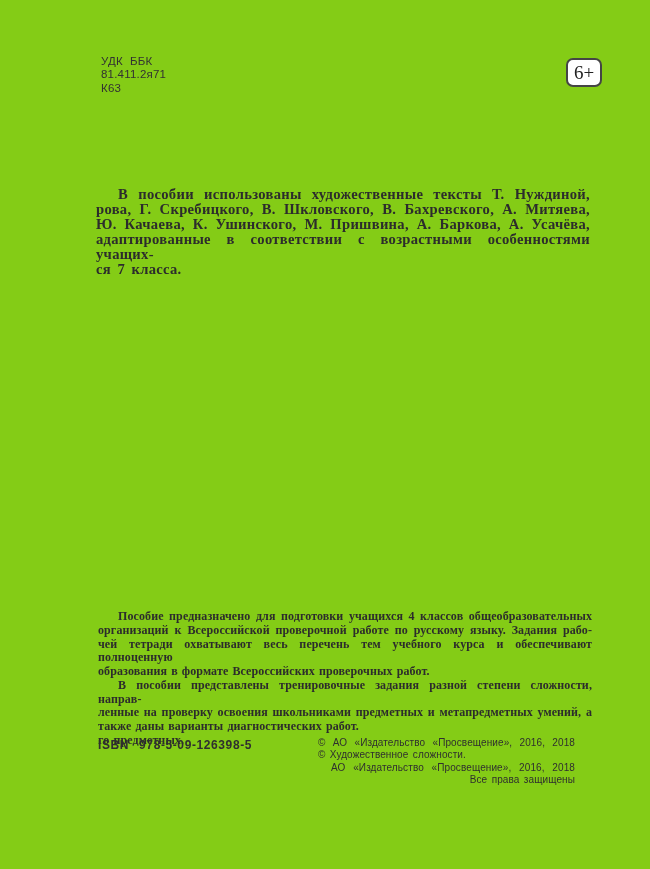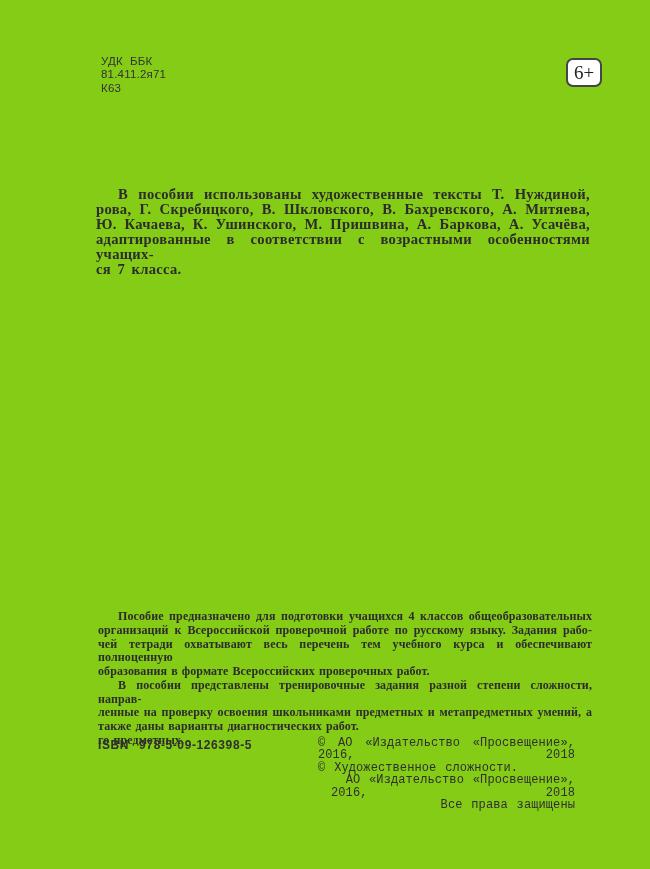--- a/index.html
+++ b/index.html
@@ -97,22 +97,22 @@
     letter-spacing: 0.6px;
     color: #2f2f2f;
     white-space: nowrap;
   }
   #isbn .isbn-value { margin-left: 10px; margin-top: 42px; }
 
   #copyright {
     left: 318px;
     top: 737px;
     width: 257px;
-    font-family: Liberation Mono, monospace;
-    font-size: 12px;
+    font-family: Liberation Sans, sans-serif;
+    font-size: 10px;
     line-height: 12.4px;
     letter-spacing: 0.1px;
     word-spacing: 1.5px;
     color: #2f2f2f;
   }
   .cp-line.just {
     text-align: justify;
     text-align-last: justify;
   }
   .cp-line.indent { padding-left: 13px; text-align: right; }

